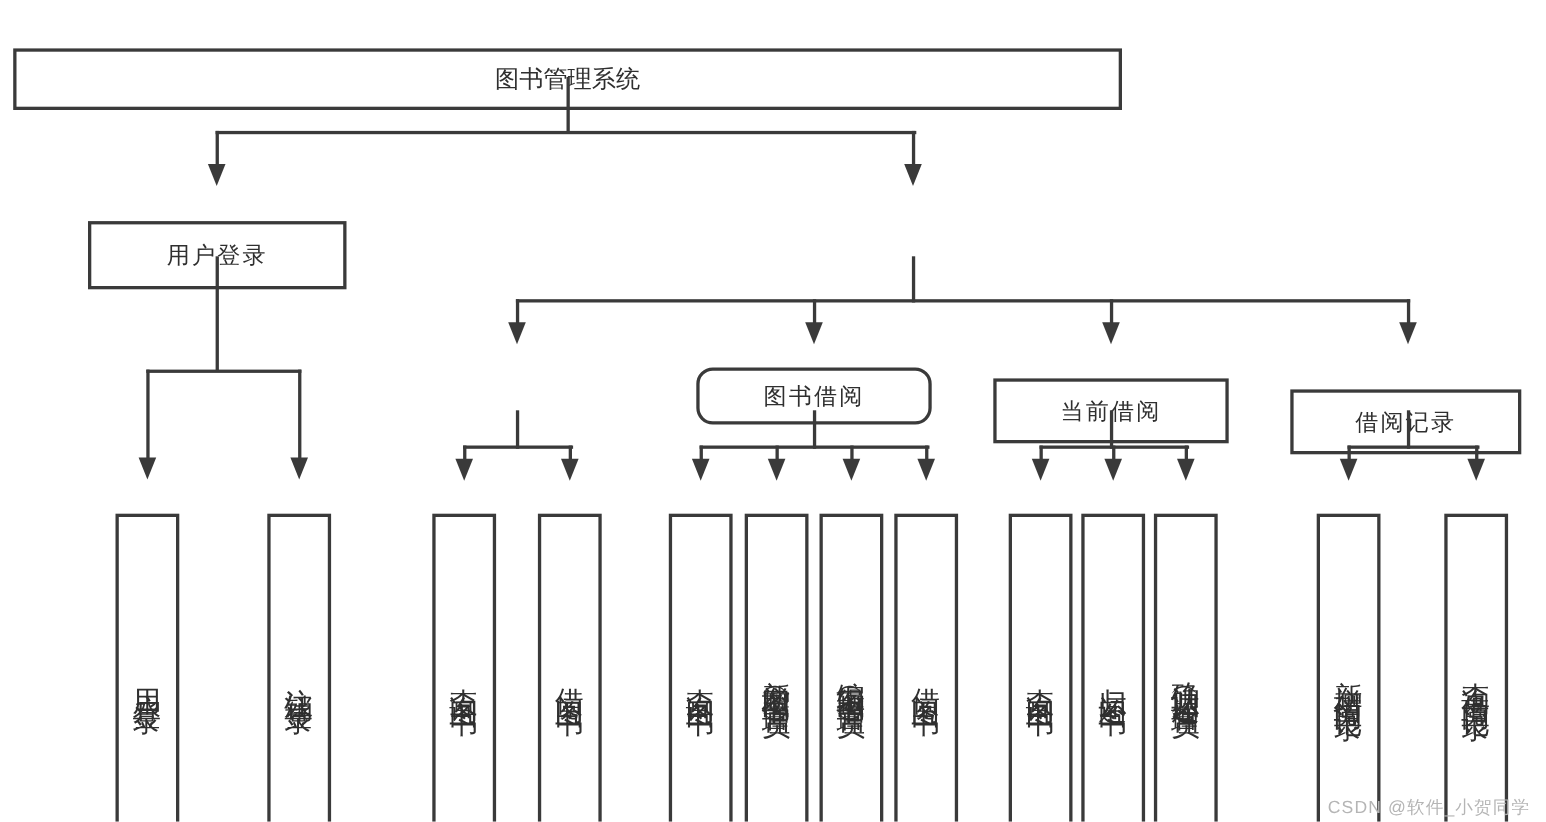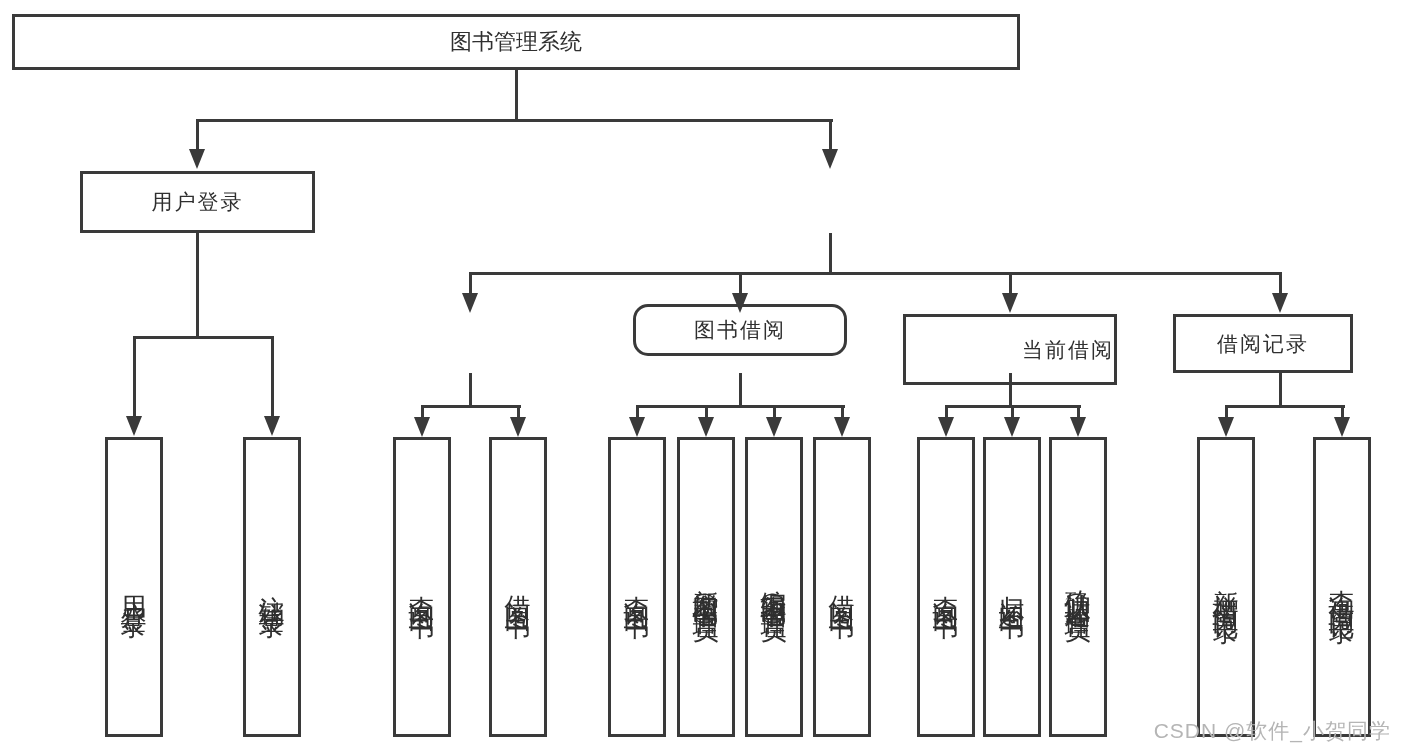--- a/index.html
+++ b/index.html
@@ -19,20 +19,21 @@
   }
   .box{
     position:absolute;
     box-sizing:border-box;
     border:3px solid var(--line);
     background:var(--bg);
     display:flex;
     align-items:center;
     justify-content:center;
     text-align:center;
+    margin-top:30px;
   }
   .hlabel{
     font-size:21px;
     letter-spacing:2px;
     white-space:nowrap;
   }
   .title{font-size:22px;}
   .vbox{
     writing-mode:vertical-rl;
     text-orientation:mixed;
@@ -49,21 +50,21 @@
     position:absolute;
     width:0;height:0;
     border-left:8px solid transparent;
     border-right:8px solid transparent;
     border-top:20px solid var(--line);
   }
   .watermark{
     position:absolute;
     right:14px;
     bottom:2px;
-    font-size:21px;
+    font-size:16px;
     color:var(--watermark);
     letter-spacing:1px;
     white-space:nowrap;
   }
 </style>
 </head>
 <body>
 
 <div id="canvas">
 
@@ -71,24 +72,24 @@
     <span>图书管理系统</span>
   </div>
 
   <div class="box hlabel" style="left:80px;top:171px;width:235px;height:62px;">
     <span>用户登录</span>
   </div>
 
   <div class="box hlabel" style="left:633px;top:304px;width:214px;height:52px;border-radius:15px;">
     <span>图书借阅</span>
   </div>
-  <div class="box hlabel" style="left:903px;top:314px;width:214px;height:71px;justify-content:flex-end;">
+  <div class="box hlabel" style="left:903px;top:314px;width:214px;height:59px;">
     <span>当前借阅</span>
   </div>
-  <div class="box hlabel" style="left:1173px;top:314px;width:180px;height:59px;">
+  <div class="box hlabel" style="left:1173px;top:324px;width:210px;height:59px;">
     <span>借阅记录</span>
   </div>
 
   <div class="box vbox" style="left:105px;top:437px;width:58px;height:300px;">
     <span>用户登录</span>
   </div>
   <div class="box vbox" style="left:243px;top:437px;width:58px;height:300px;">
     <span>注销登录</span>
   </div>
 

